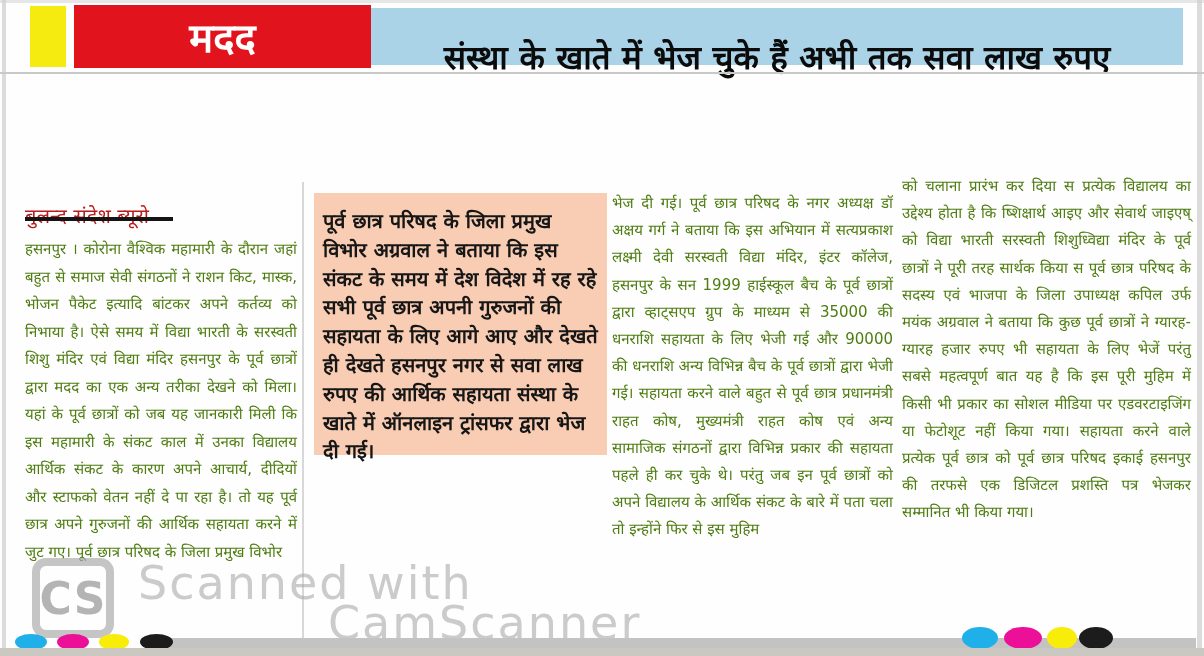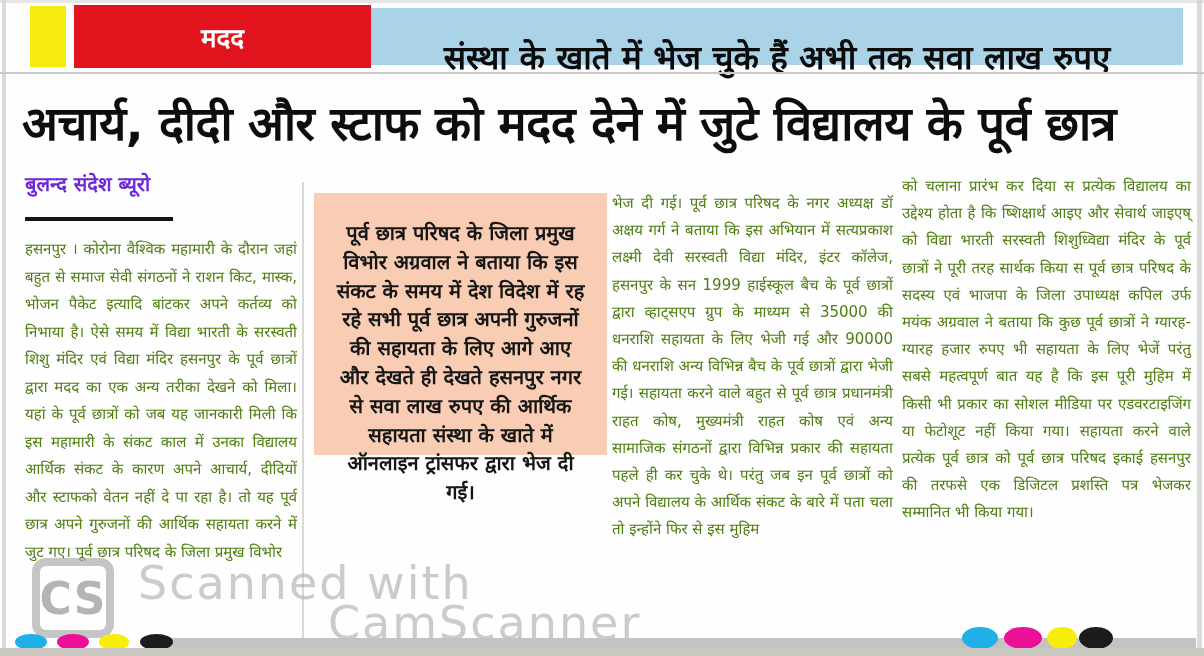--- a/index.html
+++ b/index.html
@@ -11,50 +11,50 @@
   .edge-left{position:absolute;left:2px;top:0;width:4px;height:656px;background:#cfcfcf;opacity:.75;}
   .edge-right{position:absolute;left:1197px;top:0;width:5px;height:656px;background:#cfcfcf;opacity:.75;}
   .edge-top{position:absolute;left:0;top:0;width:1204px;height:3px;background:#e6e6e6;}
   .bottom-strip{position:absolute;left:0;top:648px;width:1204px;height:8px;background:#cbc7c1;}
   .fold-line{position:absolute;left:302px;top:182px;width:2px;height:458px;background:#d8d8d8;}
 
   
   .banner-yellow{position:absolute;left:30px;top:6px;width:36px;height:61px;background:#f6eb10;}
   .banner-red{position:absolute;left:74px;top:5px;width:297px;height:63px;background:#e1131c;
     display:flex;align-items:center;justify-content:center;}
-  .banner-red span{color:#ffffff;font-weight:bold;font-size:26px;}
+  .banner-red span{color:#ffffff;font-weight:bold;font-size:40px;}
   .banner-blue{position:absolute;left:371px;top:8px;width:812px;height:57px;background:#abd3e8;
     display:flex;align-items:center;justify-content:center;}
   .banner-blue span{color:#0b0b0b;font-weight:bold;font-size:33px;white-space:nowrap;margin-top:40px;}
   .banner-rule{position:absolute;left:0;top:72px;width:1204px;height:2px;background:#c9c9c9;}
 
   
   .headline{position:absolute;left:22px;top:86px;width:1170px;margin:0;
     font-size:47px;font-weight:bold;color:#0d0d0d;line-height:76px;
     white-space:nowrap;letter-spacing:-0.5px;}
 
   
-  .byline{position:absolute;left:25px;top:170px;font-size:20px;font-weight:bold;color:#6d28d9;}
+  .byline{position:absolute;left:25px;top:202px;font-size:20px;font-weight:normal;color:#b91c1c;}
   .byline-rule{position:absolute;left:25px;top:217px;width:148px;height:4px;background:#141414;}
 
   
   .col{position:absolute;font-size:15px;line-height:27.5px;text-align:justify;color:#4d7c0f;}
   .col p{margin:0;}
   .col-1{left:25px;top:236px;width:272px;}
   .col-2{left:314px;top:466px;width:293px;line-height:28.5px;}
   .col-3{left:612px;top:190px;width:281px;line-height:27.2px;}
   .col-4{left:902px;top:173px;width:289px;line-height:27.2px;}
   .dateline{font-weight:normal;}
 
   
   .highlight-box{position:absolute;left:314px;top:193px;width:293px;height:262px;
     background:#f8cdb4;box-sizing:border-box;padding:14px 9px;
     display:flex;align-items:flex-start;justify-content:center;}
-  .highlight-box p{margin:12px;font-size:20px;line-height:28.8px;font-weight:bold;
-    text-align:center;color:#161616;}
+  .highlight-box p{margin:0;font-size:20px;line-height:28.8px;font-weight:bold;
+    text-align:left;color:#161616;}
 
   
   .wm-logo{position:absolute;left:32px;top:558px;width:82px;height:80px;
     border:8px solid rgba(150,150,150,.55);border-radius:14px;box-sizing:border-box;
     display:flex;align-items:center;justify-content:center;background:rgba(255,255,255,.25);}
   .wm-logo span{font-size:44px;font-weight:bold;color:rgba(140,140,140,.65);letter-spacing:1px;}
   .wm-text{position:absolute;font-size:46px;color:rgba(168,168,168,.6);letter-spacing:2px;white-space:nowrap;}
   .wm-line1{left:138px;top:556px;}
   .wm-line2{left:328px;top:596px;}
 
@@ -82,21 +82,20 @@
 
   <div class="banner-yellow"></div>
   <div class="banner-red">
     <span>मदद</span>
   </div>
   <div class="banner-blue">
     <span>संस्था के खाते में भेज चुके हैं अभी तक सवा लाख रुपए</span>
   </div>
   <div class="banner-rule"></div>
 
-  <h1 class="headline">अचार्य, दीदी और स्टाफ को मदद देने में जुटे विद्यालय के पूर्व छात्र</h1>
 
   <div class="byline">बुलन्द संदेश ब्यूरो</div>
   <div class="byline-rule"></div>
 
   <div class="col col-1">
     <p><span class="dateline">हसनपुर ।</span> <span>कोरोना वैश्विक महामारी के दौरान जहां बहुत से समाज सेवी संगठनों ने राशन किट, मास्क, भोजन पैकेट इत्यादि बांटकर अपने कर्तव्य को निभाया है। ऐसे समय में विद्या भारती के सरस्वती शिशु मंदिर एवं विद्या मंदिर हसनपुर के पूर्व छात्रों द्वारा मदद का एक अन्य तरीका देखने को मिला। यहां के पूर्व छात्रों को जब यह जानकारी मिली कि इस महामारी के संकट काल में उनका विद्यालय आर्थिक संकट के कारण अपने आचार्य, दीदियों और स्टाफको वेतन नहीं दे पा रहा है। तो यह पूर्व छात्र अपने गुरुजनों की आर्थिक सहायता करने में जुट गए। पूर्व छात्र परिषद के जिला प्रमुख विभोर</span></p>
   </div>
 
   <div class="highlight-box">
     <p>पूर्व छात्र परिषद के जिला प्रमुख विभोर अग्रवाल ने बताया कि इस संकट के समय में देश विदेश में रह रहे सभी पूर्व छात्र अपनी गुरुजनों की सहायता के लिए आगे आए और देखते ही देखते हसनपुर नगर से सवा लाख रुपए की आर्थिक सहायता संस्था के खाते में ऑनलाइन ट्रांसफर द्वारा भेज दी गई।</p>

